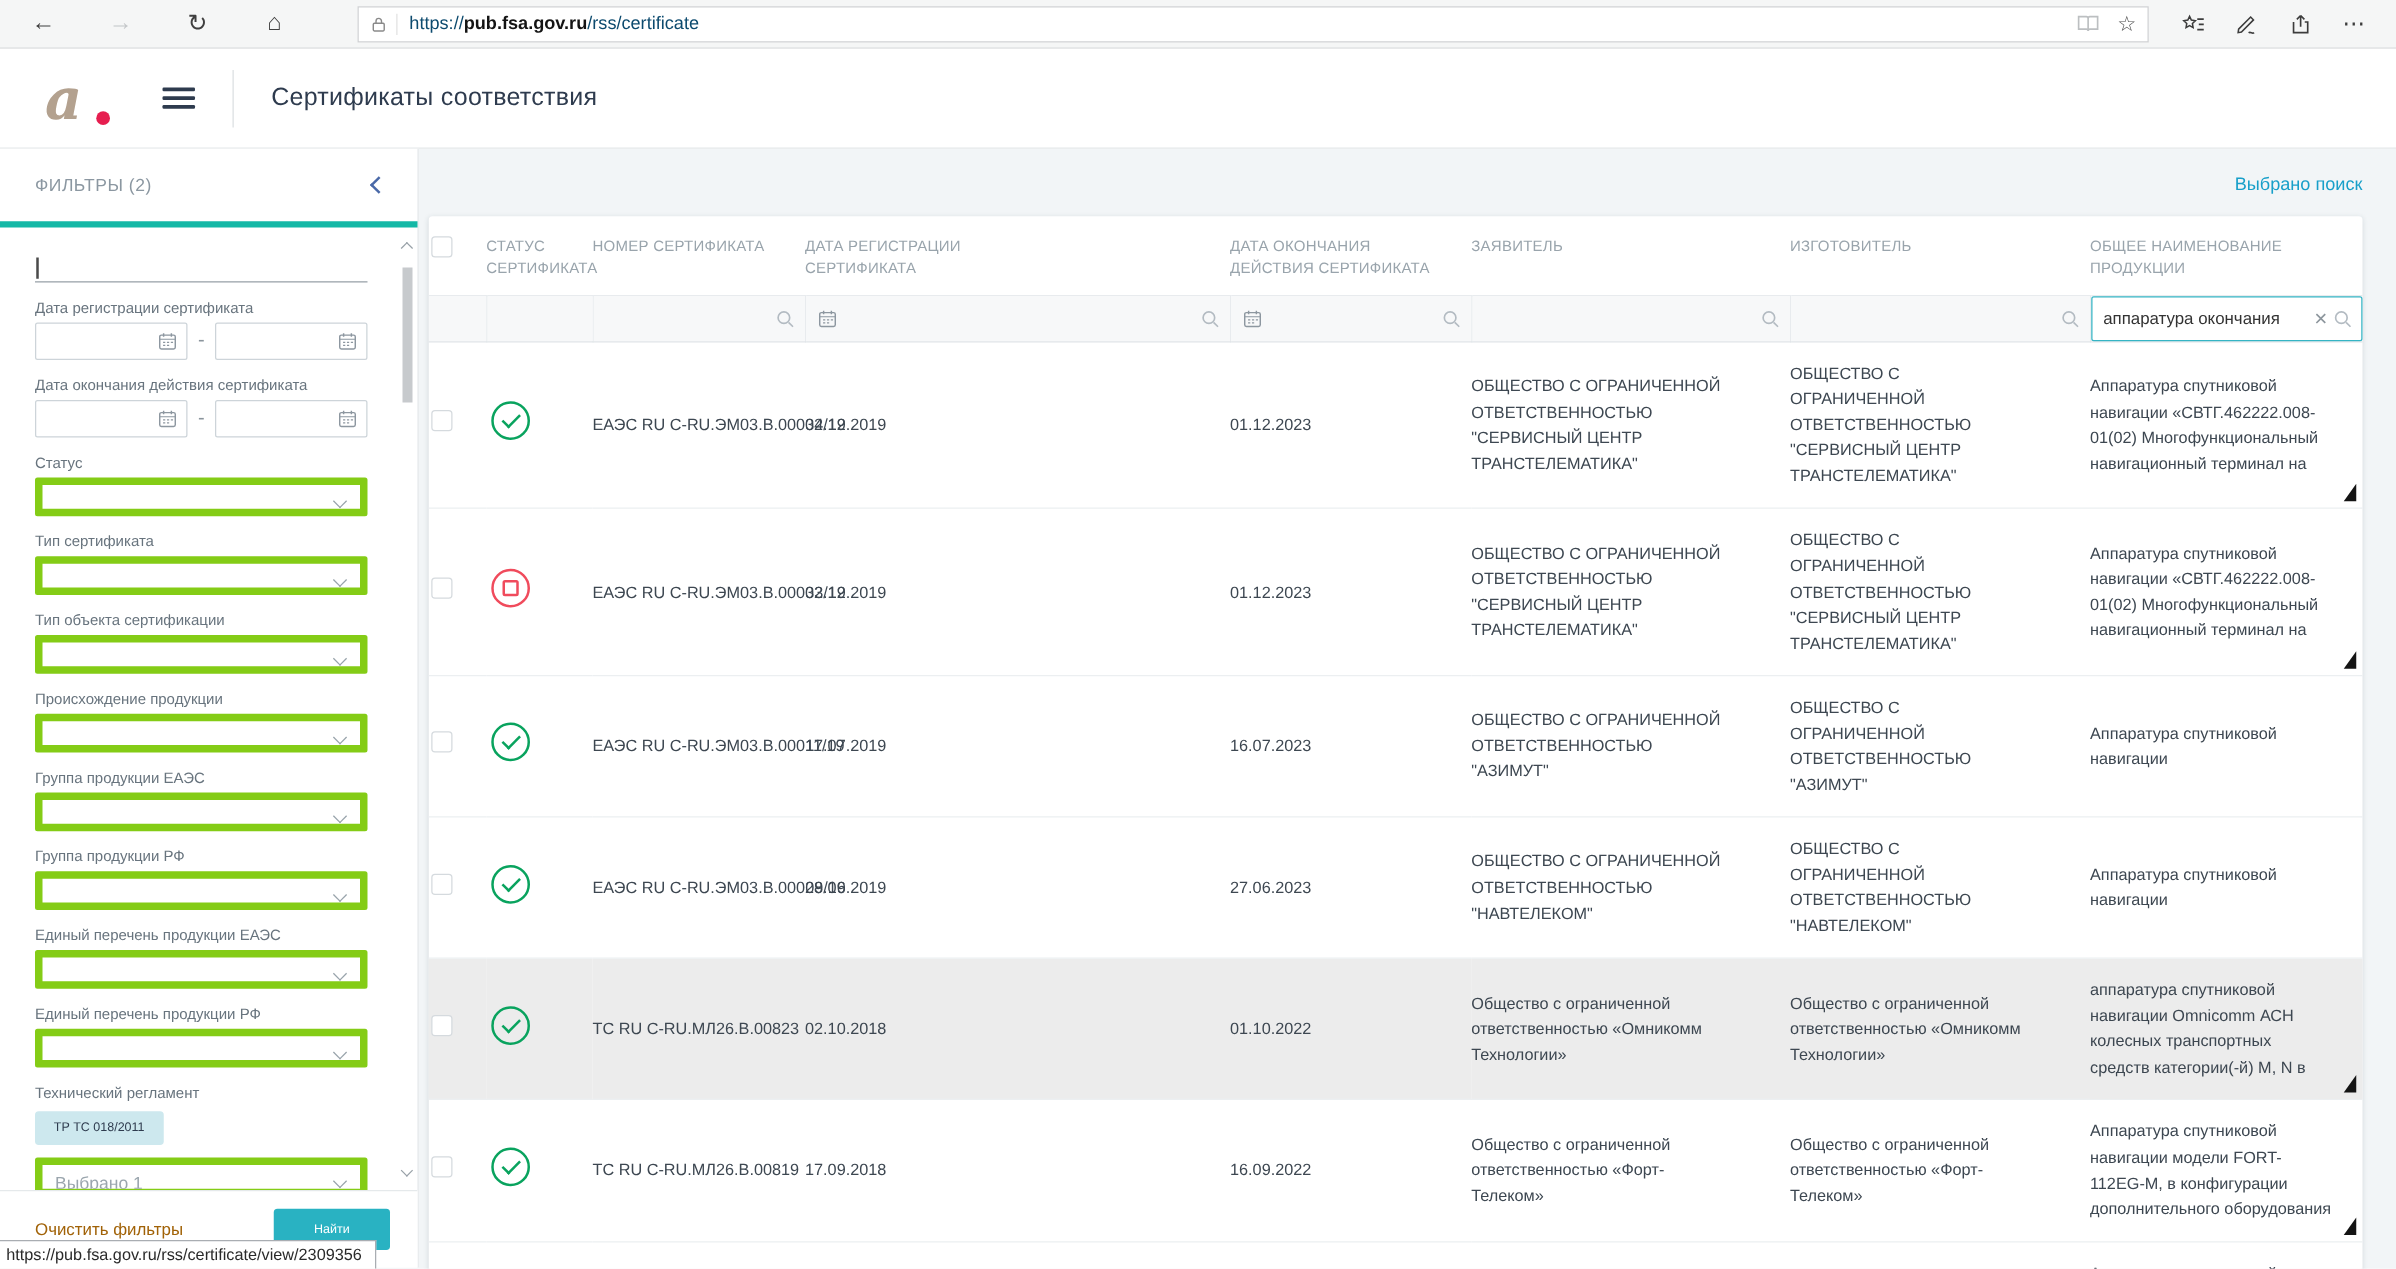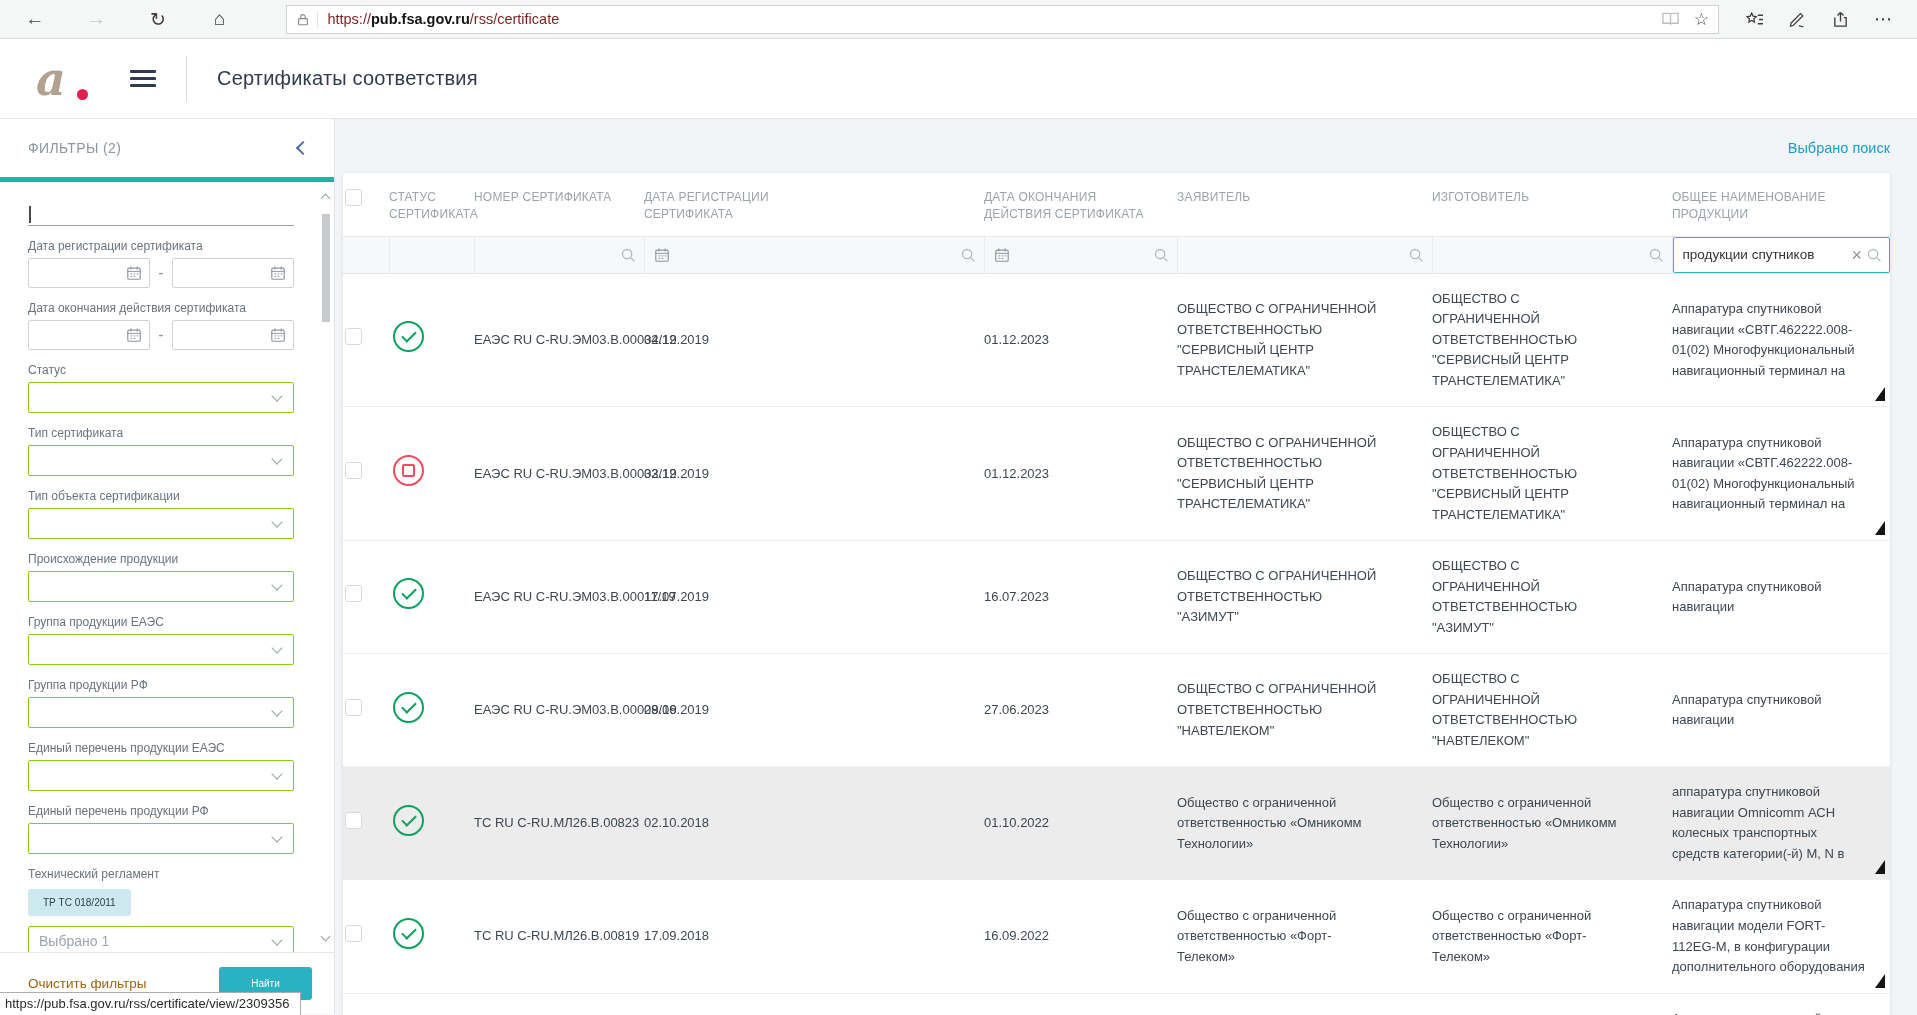--- a/index.html
+++ b/index.html
@@ -8,21 +8,21 @@
 
   
   .browser-bar { height: 39px; background: #f5f6f6; border-bottom: 1px solid #d8dadb;
                  display: flex; align-items: center; padding-left: 22px; }
   .nav-ic { width: 26px; margin-right: 36px; font-size: 19px; color: #3f3f3f; text-align: center; cursor: pointer; }
   .nav-ic.disabled { color: #c4c7c9; }
   .url-box { width: 1454px; height: 29px; margin-left: 18px; background: #fff; border: 1px solid #cfd1d3;
              display: flex; align-items: center; padding: 0 9px; }
   .url-div { width: 1px; height: 17px; background: #e2e2e2; margin: 0 9px 0 7px; }
   .url-text { font-size: 14.5px; flex: 1; white-space: nowrap; }
-  .u-gray { color: #7f1d1d; }
+  .u-gray { color: #0c4a6e; }
   .u-dark { color: #141414; font-weight: bold; }
   .inbar-ic { margin-left: 14px; color: #bcbfc1; display: flex; align-items: center; }
   .star-ic { margin-left: 14px; font-size: 17px; color: #4c4c4c; }
   .bar-right { display: flex; align-items: center; margin-left: 26px; }
   .bar-right > * { margin-right: 24px; display: flex; align-items: center; color: #3c3c3c; }
   .dots-ic { font-size: 18px; color: #3c3c3c; letter-spacing: 1px; }
 
   
   .app-header { height: 80px; background: #fff; border-bottom: 1px solid #e4e7e9;
                 display: flex; align-items: center; padding-left: 36px; }
@@ -47,21 +47,21 @@
   .chev-left { width: 10px; height: 10px; border-left: 2px solid #4a69a8; border-bottom: 2px solid #4a69a8;
                transform: rotate(45deg); cursor: pointer; }
   .sb-body { padding: 20px 40px 0 28px; height: 770px; overflow: hidden; }
   .f-underline { height: 24px; border-bottom: 1px solid #97a0a7; position: relative; margin-bottom: 4px; }
   .caret { position: absolute; left: 1px; top: 4px; width: 1.5px; height: 17px; background: #4a4a4a; }
   .f-label { font-size: 12px; color: #68747e; margin: 13px 0 5px; }
   .f-dates { display: flex; align-items: center; }
   .date-box { flex: 1; height: 30px; border: 1px solid #cdd4d9; border-radius: 2px; background: #fff;
               display: flex; align-items: center; justify-content: flex-end; padding-right: 7px; color: #8d97a0; cursor: pointer; }
   .dash { margin: 0 8px; color: #8a949c; }
-  .f-select { position: relative; height: 31px; border: 1px solid #84cc16; border-radius: 2px; background: #fff;
+  .f-select { position: relative; height: 31px; border: 6px solid #84cc16; border-radius: 2px; background: #fff;
               cursor: pointer; font-size: 14px; color: #9aa5ad; line-height: 29px; padding: 0 26px 0 10px;
               white-space: nowrap; overflow: hidden; }
   .f-select::after { content: ''; position: absolute; right: 12px; top: 9px; width: 7px; height: 7px;
                      border-right: 1.6px solid #98a3ab; border-bottom: 1.6px solid #98a3ab; transform: rotate(45deg); }
   .chip { display: inline-block; background: #cde8ee; color: #2e3b4e; font-size: 10px;
           padding: 8px 15px; border-radius: 3px; margin: 3px 0 10px; }
   .ic-cal { width: 16px; height: 16px; }
   .ic-search { width: 16px; height: 16px; }
 
   .sb-scroll { position: absolute; top: 72px; bottom: 70px; right: 2px; width: 13px;
@@ -313,21 +313,21 @@
                 </svg>
               </td>
               <td class="ftd">
                 <svg class="ic-search" viewBox="0 0 18 18">
                   <circle cx="8" cy="8" r="5.2" fill="none" stroke="currentColor" stroke-width="1.5"></circle>
                   <line x1="12.2" y1="12.2" x2="16.2" y2="16.2" stroke="currentColor" stroke-width="1.5"></line>
                 </svg>
               </td>
               <td class="ftd">
                 <div class="search-active">
-                  <span class="sa-text">продукции спутников</span>
+                  <span class="sa-text">аппаратура окончания</span>
                   <span class="sa-clear">×</span>
                   <svg class="ic-search" viewBox="0 0 18 18">
                     <circle cx="8" cy="8" r="5.2" fill="none" stroke="currentColor" stroke-width="1.5"></circle>
                     <line x1="12.2" y1="12.2" x2="16.2" y2="16.2" stroke="currentColor" stroke-width="1.5"></line>
                   </svg>
                 </div>
               </td>
             </tr>
         </thead>
         <tbody id="tbody">

